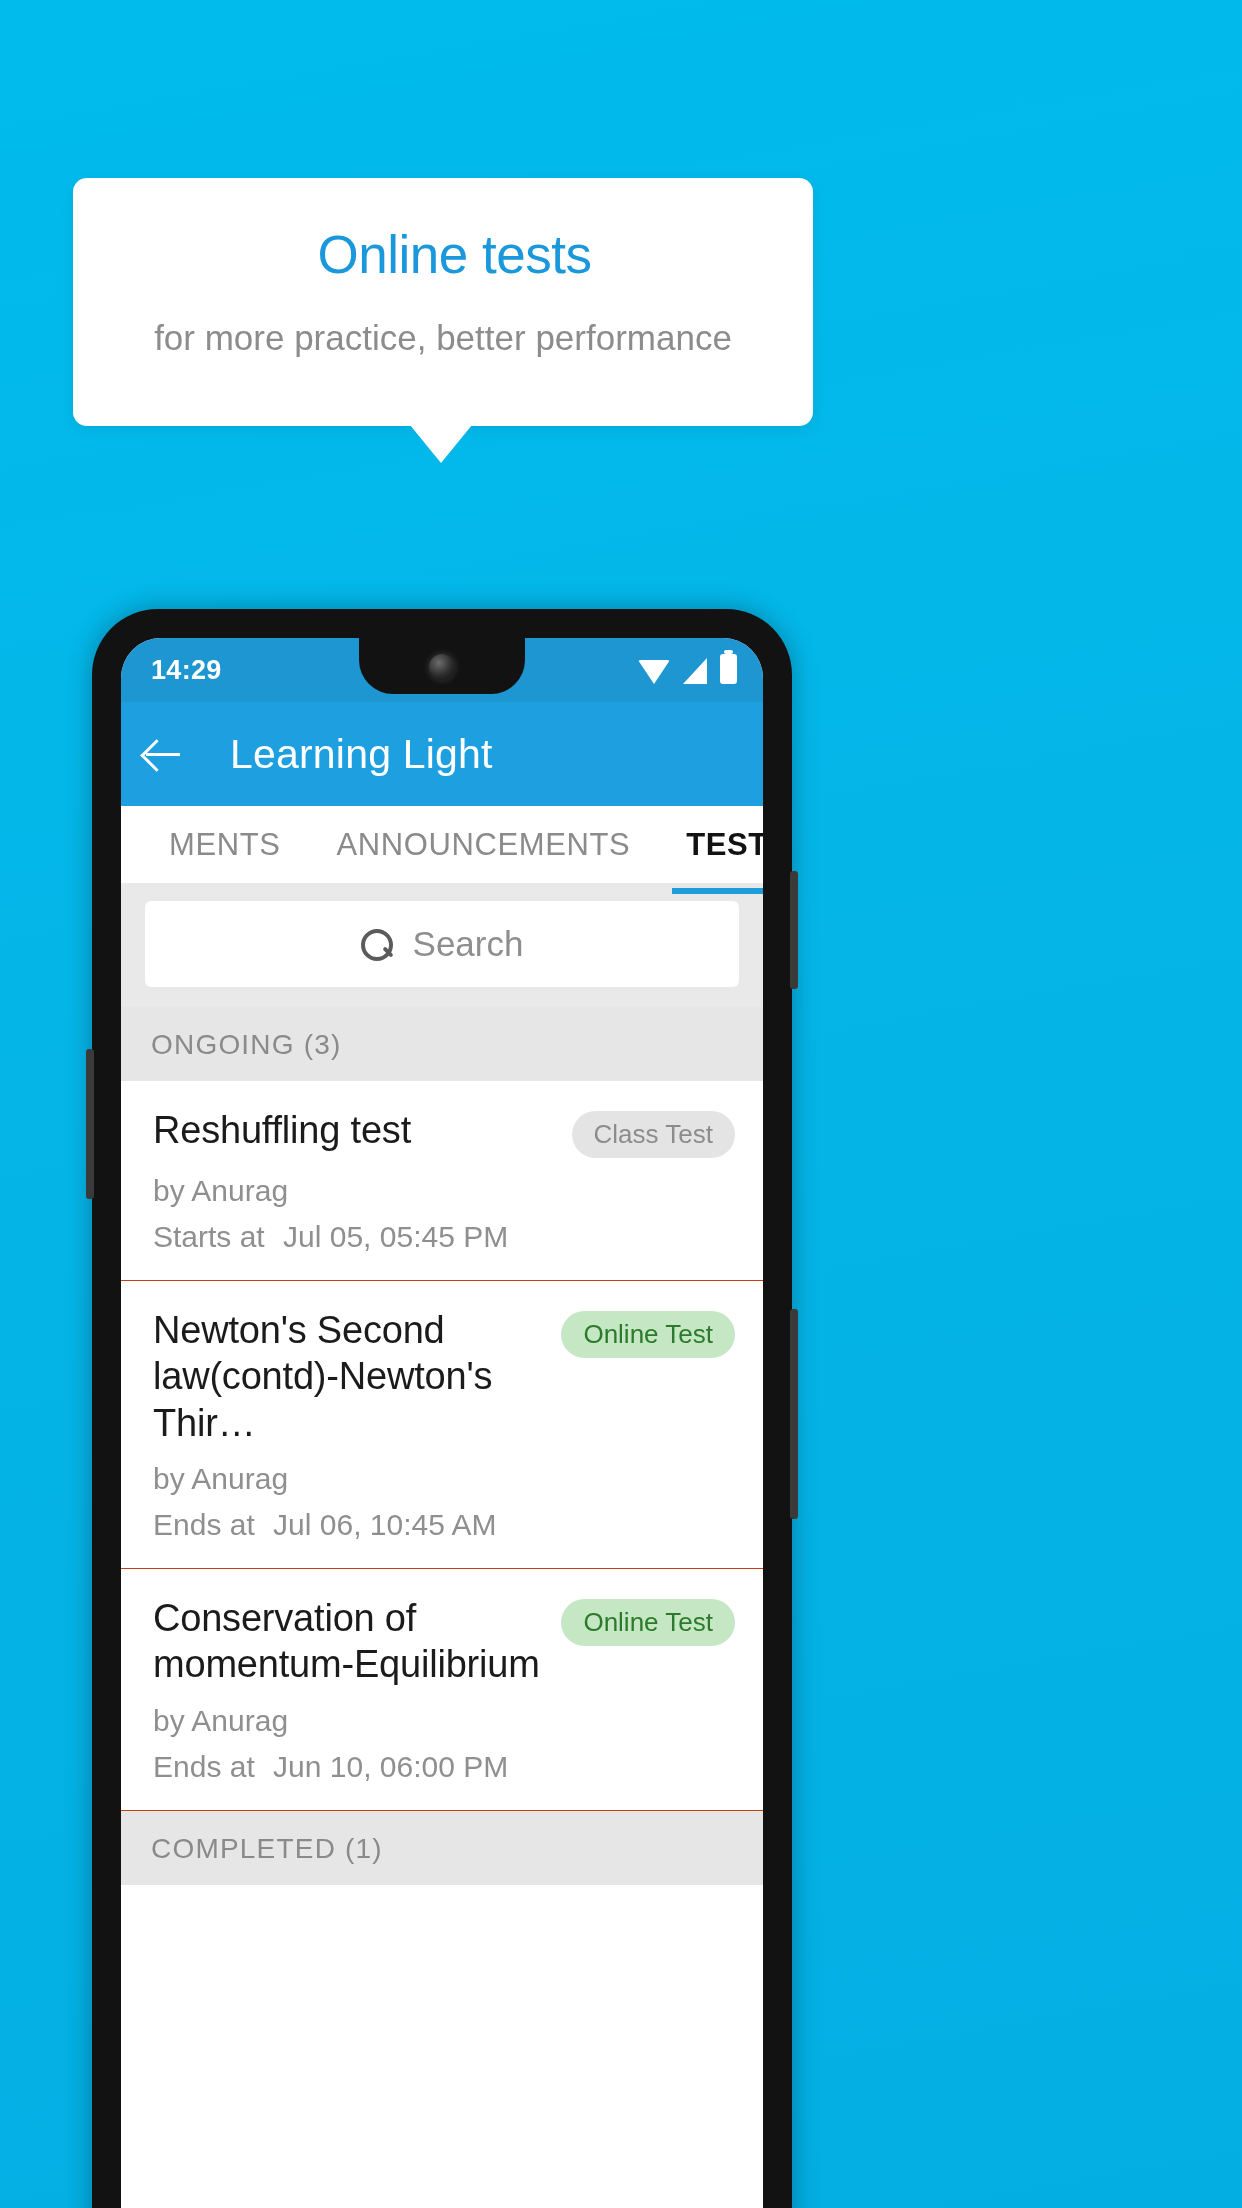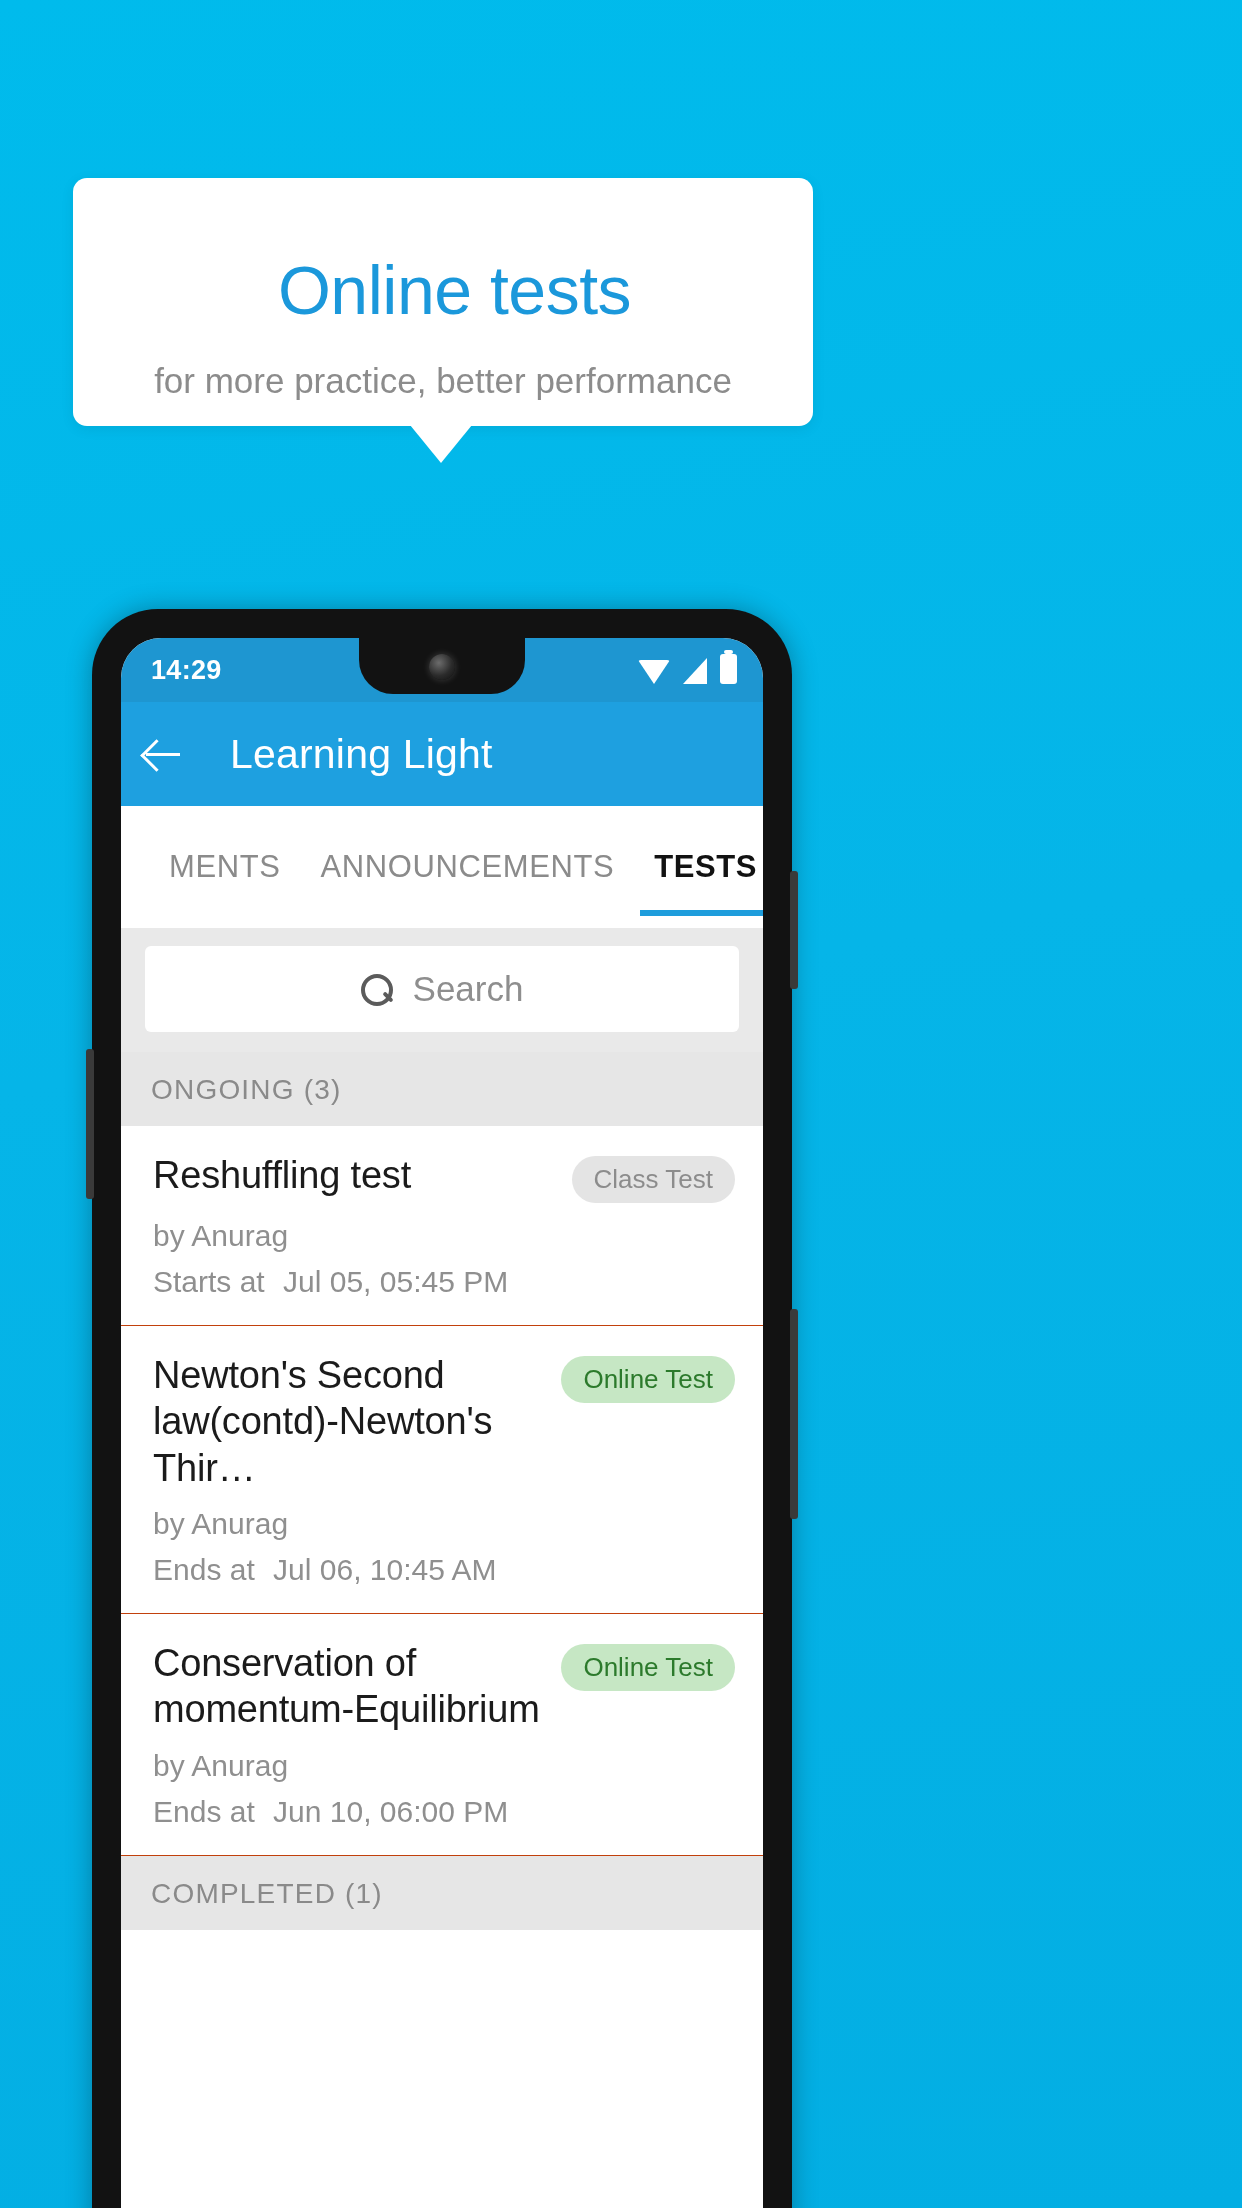--- a/index.html
+++ b/index.html
@@ -10,22 +10,22 @@
     overflow:hidden; position:relative;
   }
 
   
   .callout {
     position:absolute; left:73px; top:178px; width:740px; height:248px;
     background:#ffffff; border-radius:14px;
     box-shadow:0 3px 14px rgba(0,0,0,.07);
   }
   .callout-title {
-    text-align:center; color:#1b98db; font-size:68px; font-weight:400;
-    letter-spacing:-.5px; padding-top:78px; line-height:1;margin-left:23px;
+    text-align:center; color:#1b98db; font-size:53px; font-weight:400;
+    letter-spacing:-.5px; padding-top:50px; line-height:1;margin-left:23px;
   }
   .callout-sub {
     text-align:center; color:#8c8c8c; font-size:35px; font-weight:400;
     padding-top:39px; line-height:1;
   }
   .callout-tail {
     position:absolute; left:410px; top:425px; width:0; height:0;
     border-left:31px solid transparent; border-right:31px solid transparent;
     border-top:38px solid #ffffff;
   }
@@ -93,22 +93,22 @@
     content:""; position:absolute; left:6px; top:22px; width:34px; height:3px; background:#fff;
   }
   .back-arrow:after{
     content:""; position:absolute; left:5px; top:13px; width:20px; height:20px;
     border-left:3px solid #fff; border-bottom:3px solid #fff; transform:rotate(45deg);
   }
   .app-title { font-size:41px; font-weight:400; margin-left:44px; letter-spacing:.2px; }
 
   
   .tabs {
-    height:122px; background:#ffffff; display:flex; align-items:center;
-    padding-left:28px; gap:0;
+    height:77px; background:#ffffff; display:flex; align-items:center;
+    padding-left:28px; gap:16px;
   }
   .tab {
     font-size:31px; color:#8b8b8b; letter-spacing:.6px; white-space:nowrap;
     padding:0 20px; position:relative; height:98px; display:flex; align-items:center;
   }
   .tab.active { color:#121212; font-weight:700; }
   .tab.active:after {
     content:""; position:absolute; left:6px; right:6px; bottom:0; height:6px; background:#1e9ddc;
   }
 

